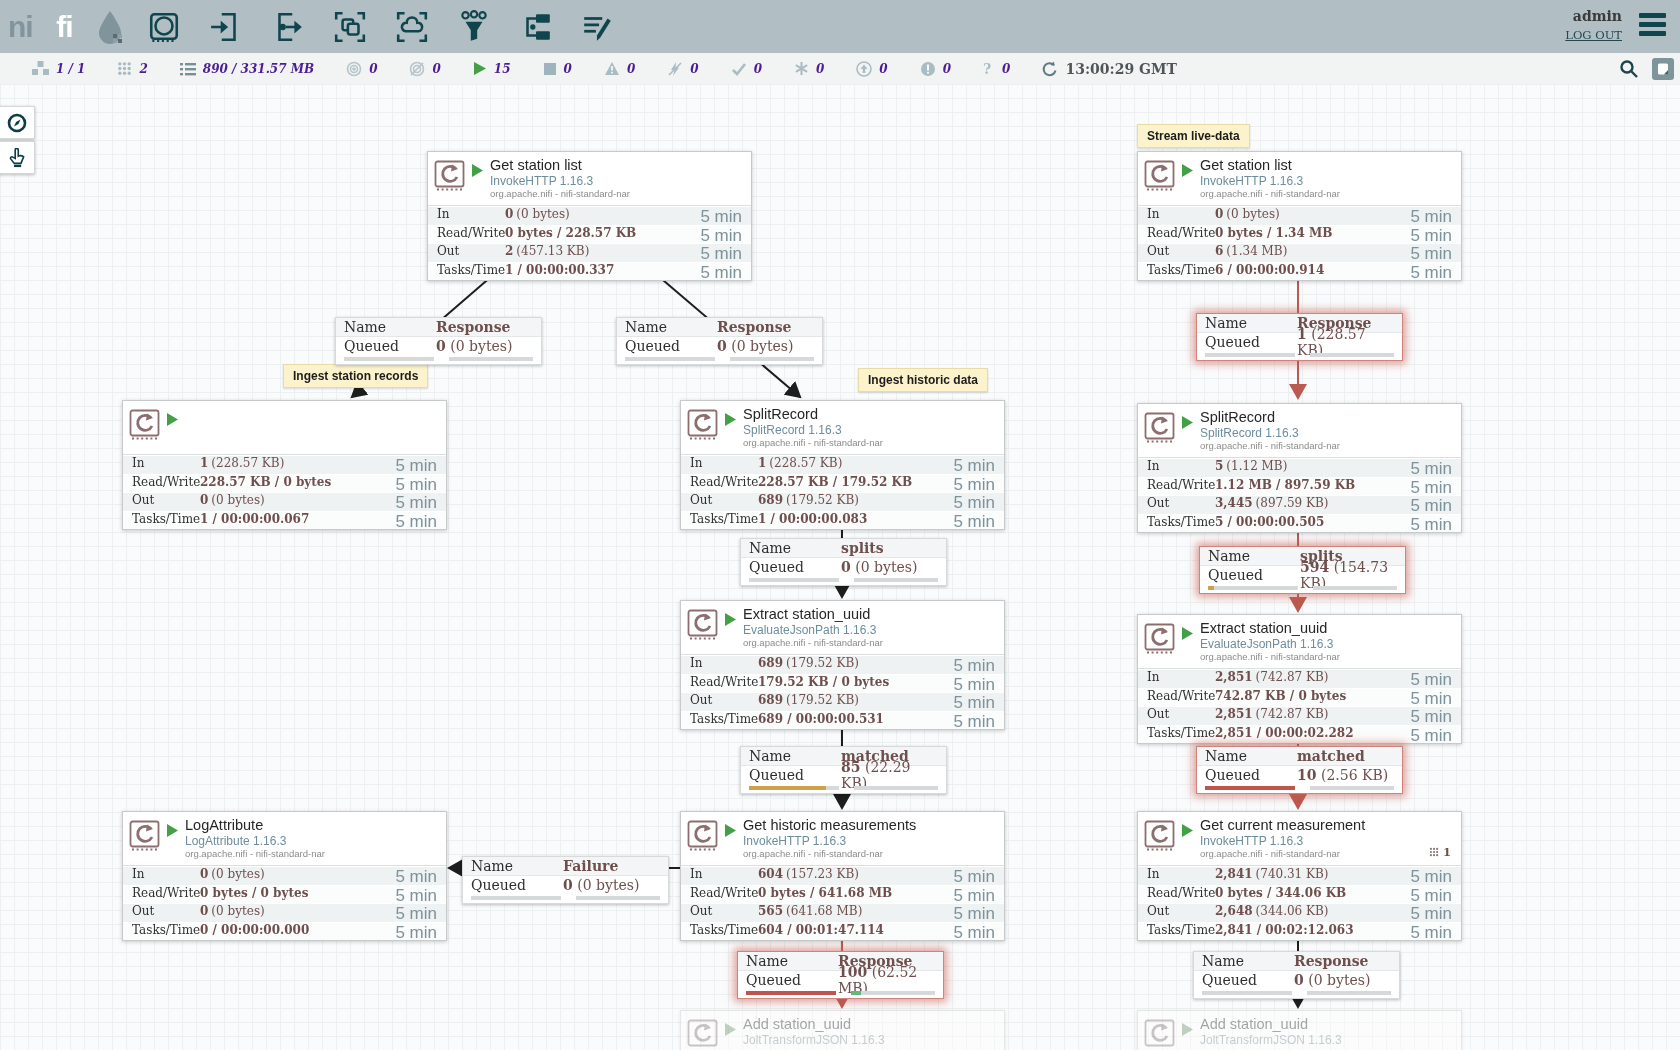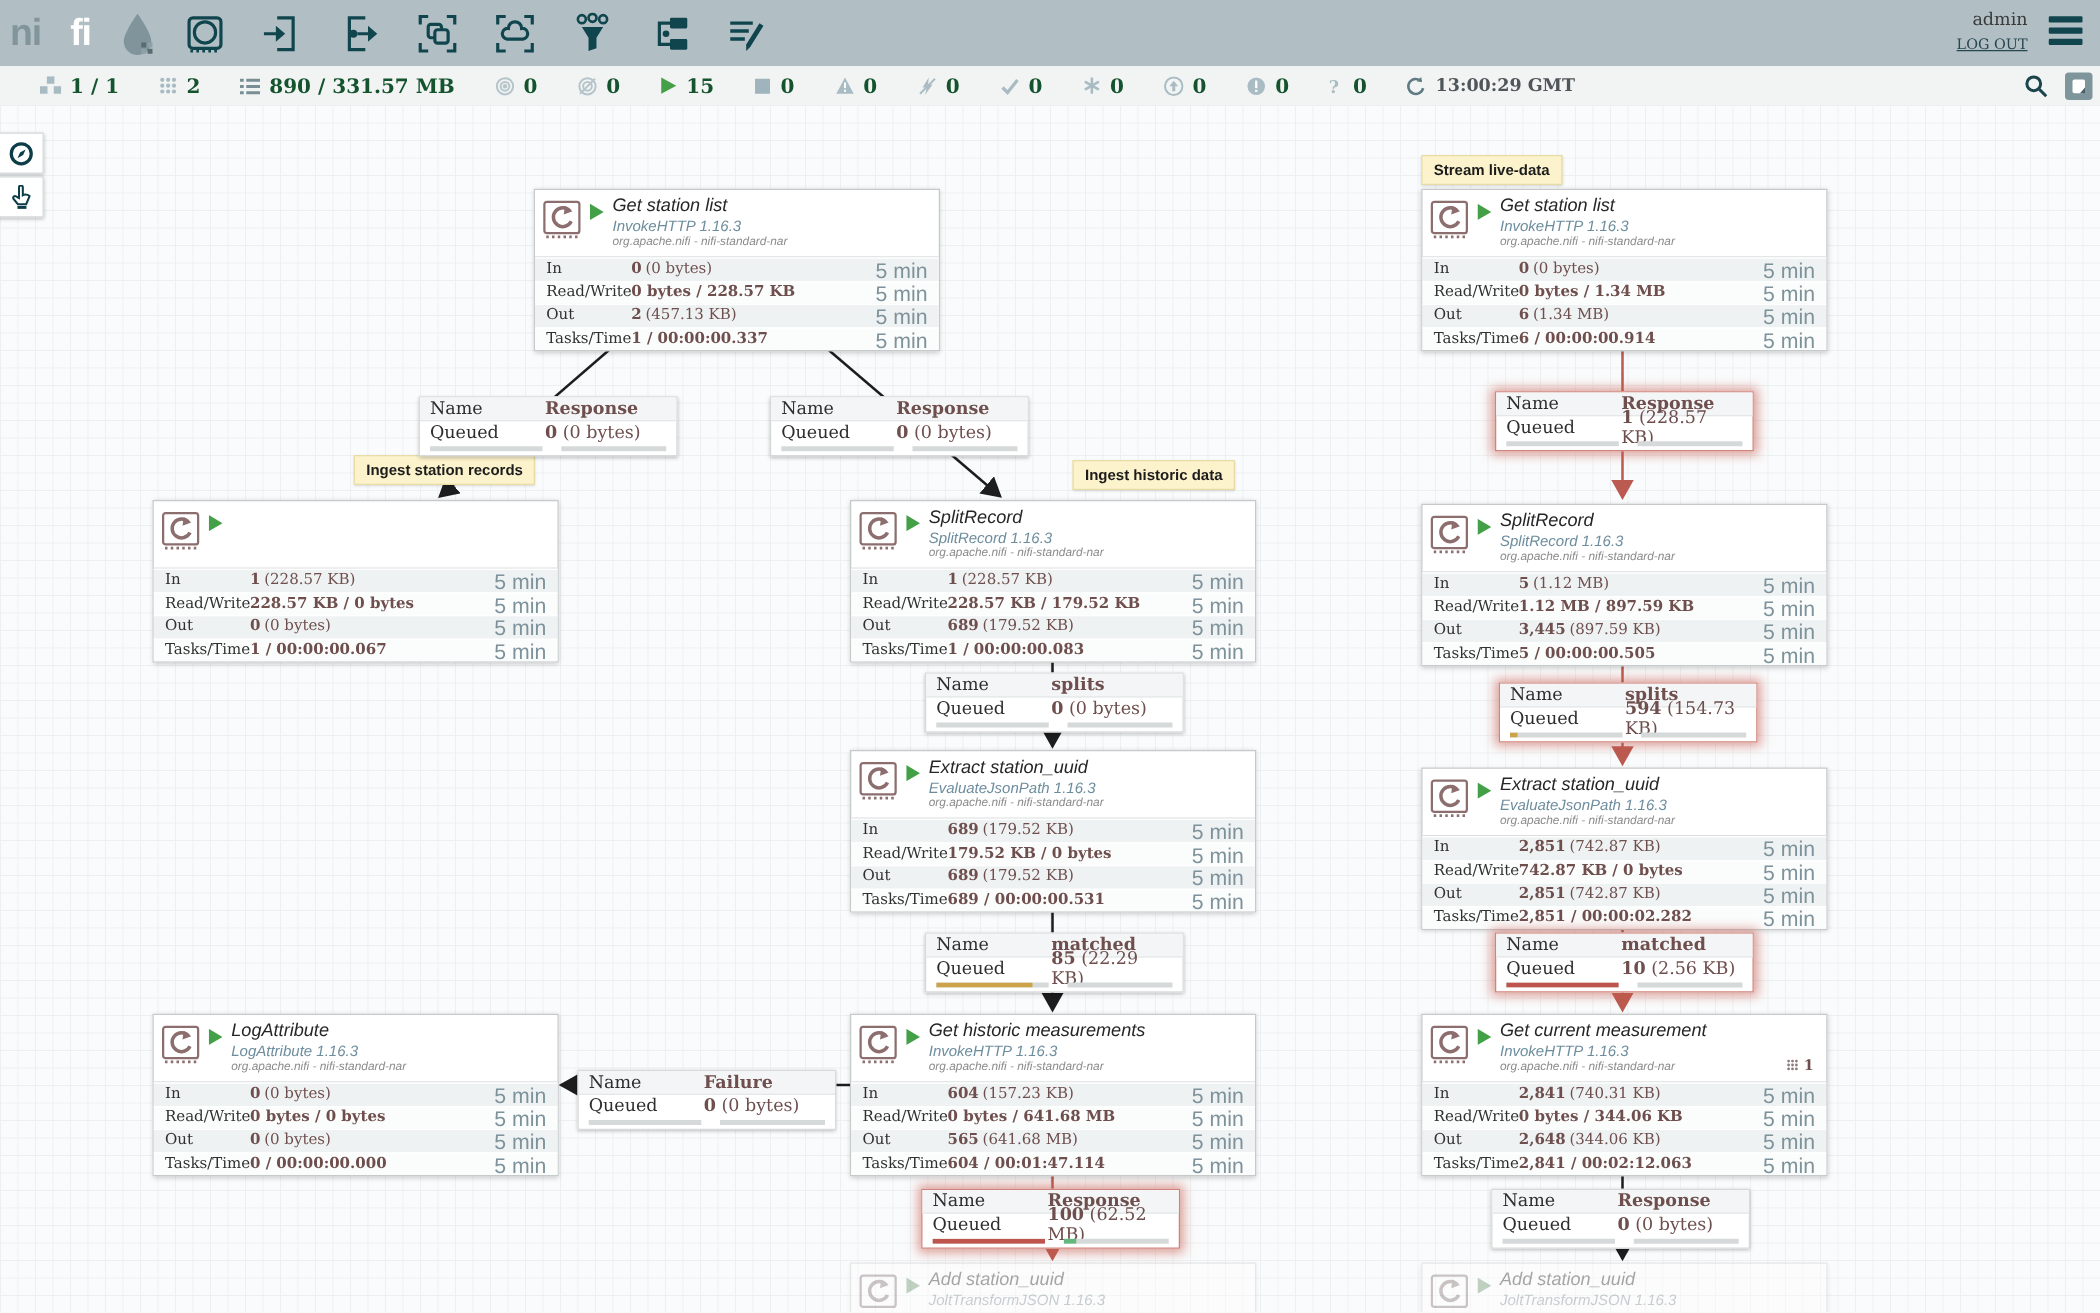--- a/index.html
+++ b/index.html
@@ -6,47 +6,47 @@
   body{width:1680px;height:1050px;overflow:hidden;font-family:"Liberation Sans",sans-serif;background:#fafbfc;position:relative;}
 
   
   #header{position:absolute;left:0;top:0;width:1680px;height:53px;background:#b1bfc5;display:flex;align-items:center;}
   #logo{display:flex;align-items:center;margin-left:8px;width:118px;justify-content:space-between;}
   #logo .ni{font-size:30px;font-weight:bold;color:#82959c;letter-spacing:-1px;}
   #logo .fi{font-size:30px;font-weight:bold;color:#ffffff;letter-spacing:-1px;}
   #toolbar{display:flex;align-items:center;gap:22px;margin-left:18px;}
   .tool{width:40px;height:40px;display:flex;align-items:center;justify-content:center;cursor:pointer;}
   #header-right{position:absolute;right:58px;top:6px;text-align:right;}
-  #username{font-family:"DejaVu Serif",serif;font-size:14px;color:#3a3a3a;line-height:20px;}
+  #username{font-family:"DejaVu Serif",serif;font-size:14px;color:#3a3a3a;line-height:20px;font-weight:bold;}
   #logout{font-family:"DejaVu Serif",serif;font-size:11.5px;color:#274750;text-decoration:underline;cursor:pointer;line-height:18px;}
   #hamburger{position:absolute;right:14px;top:13px;cursor:pointer;}
   #hamburger div{width:27px;height:5px;background:#11454e;border-radius:1px;margin-bottom:4px;}
 
   
   #statusbar{position:absolute;left:0;top:53px;width:1680px;height:31px;background:#f2f4f4;border-bottom:1px solid #d8dcdd;display:flex;align-items:center;}
   .stat{display:flex;align-items:center;gap:7px;margin-left:32px;white-space:nowrap;}
-  .stat .cnt{font-family:"DejaVu Serif",serif;font-weight:bold;font-size:16px;color:#14532d;}
+  .stat .cnt{font-family:"DejaVu Serif",serif;font-weight:bold;font-size:12px;color:#4c1d95;font-style:italic;}
   .stat .time{font-family:"DejaVu Serif",serif;font-weight:bold;font-size:14px;color:#4f5558;}
   #sb-right{position:absolute;right:6px;top:0;height:31px;display:flex;align-items:center;gap:14px;}
   #panel-btn{width:22px;height:22px;background:#7f959c;border-radius:3px;display:flex;align-items:center;justify-content:center;cursor:pointer;}
 
   
   #canvas{position:absolute;left:0;top:84px;width:1680px;height:966px;overflow:hidden;
     background-color:#fafbfc;
     background-image:linear-gradient(#edf0f1 1px,transparent 1px),linear-gradient(90deg,#edf0f1 1px,transparent 1px);
     background-size:14px 14px;}
   .wires{position:absolute;left:0;top:0;}
   .wb{stroke:#1d1d1d;stroke-width:2;}
   .wr{stroke:#bb5a50;stroke-width:2;}
 
   .canvas-btn{position:absolute;left:-2px;width:35px;height:31px;background:#fff;border:1px solid #d3d7d8;box-shadow:0 1px 3px rgba(0,0,0,.25);display:flex;align-items:center;justify-content:center;cursor:pointer;}
 
   
   .proc{position:absolute;width:323px;background:#fff;border:1px solid #c6cacb;box-shadow:0 1px 4px rgba(0,0,0,.2);}
-  .proc-head{height:48px;display:flex;align-items:flex-start;padding-top:5px;font-style:italic;}
+  .proc-head{height:48px;display:flex;align-items:flex-start;padding-top:5px;}
   .proc-icon{width:44px;display:flex;justify-content:center;padding-top:2px;}
   .run-icon{margin-top:6px;margin-right:7px;}
   .proc-title{font-size:14.5px;color:#262626;line-height:17px;}
   .proc-type{font-size:12px;color:#6d8d9d;line-height:14px;}
   .proc-bundle{font-size:9.5px;color:#8b8b8b;line-height:12px;}
   .proc-stats{border-top:1px solid #dcdfe0;}
   .srow{height:17.5px;display:flex;align-items:flex-start;padding:0 9px;font-size:12px;border-top:1px solid #fff;}
   .srow:nth-child(odd){background:#eff2f3;}
   .srow:nth-child(even){background:#fbfcfc;}
   .sl{font-family:"DejaVu Serif",serif;color:#303030;width:68px;}

